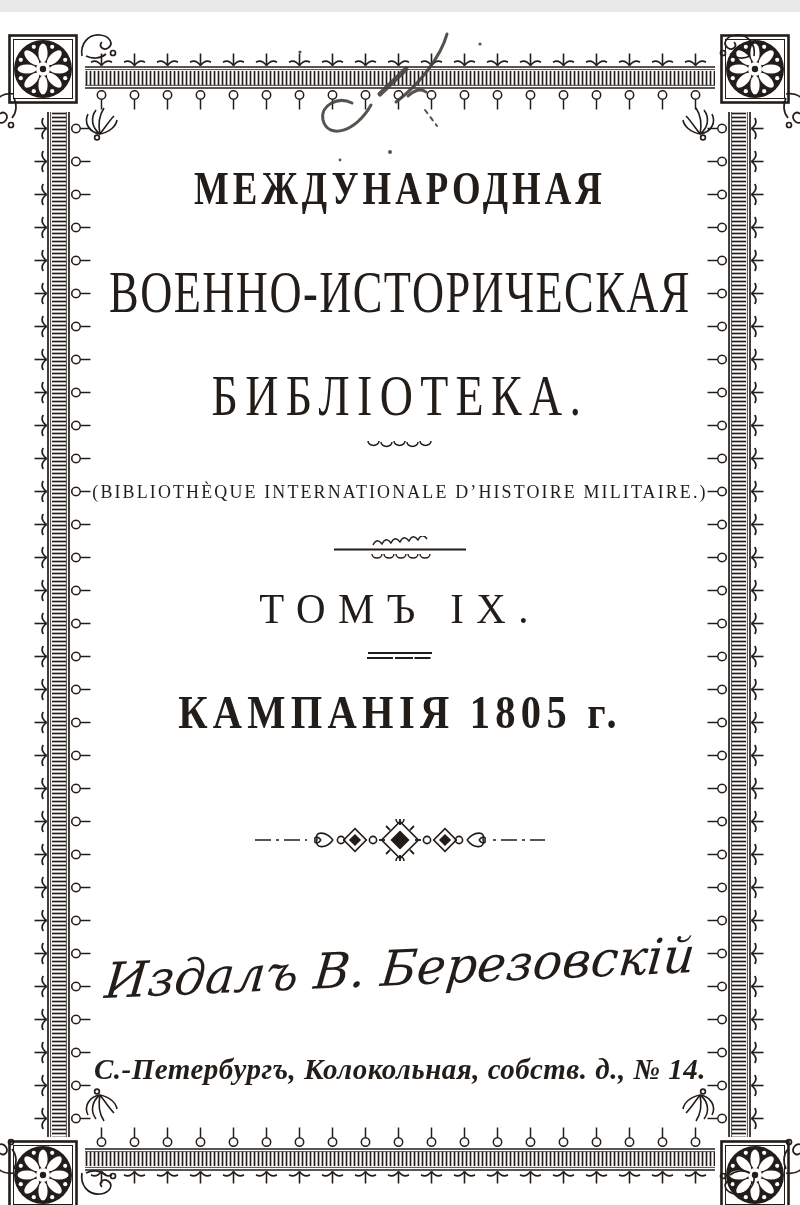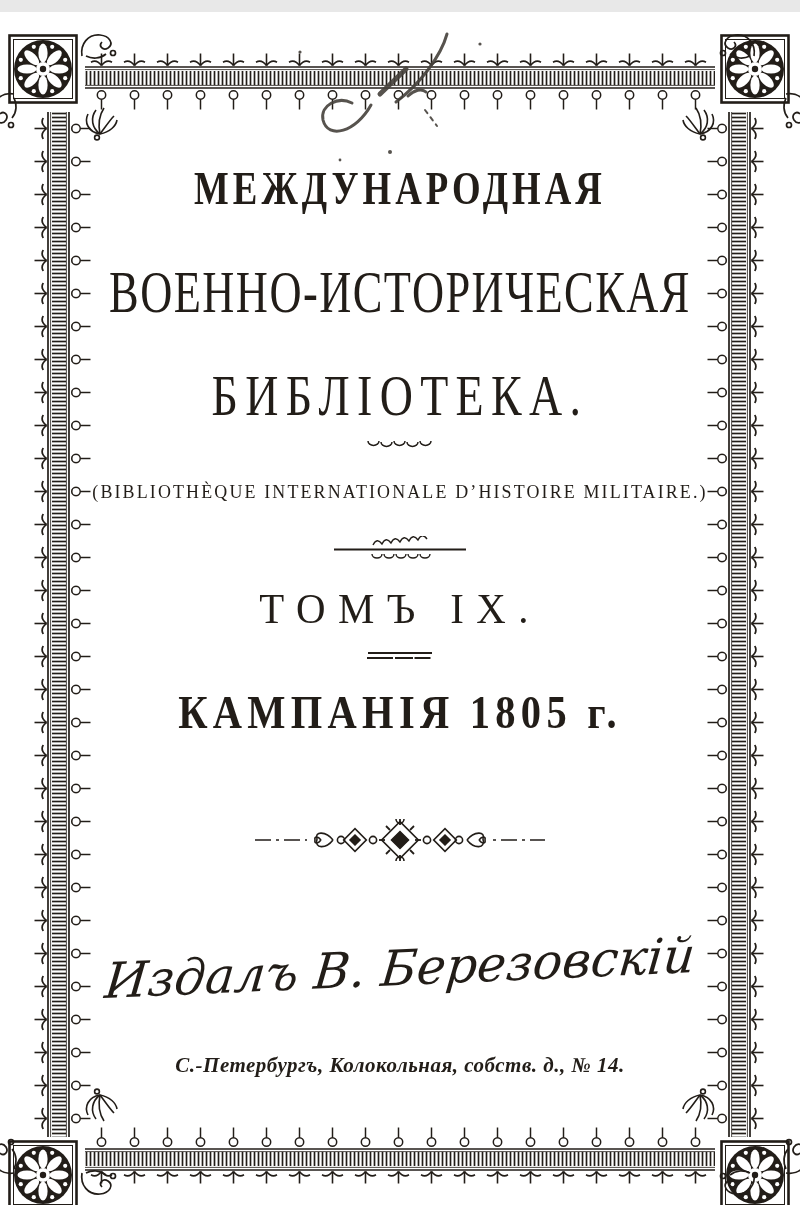--- a/index.html
+++ b/index.html
@@ -13,21 +13,21 @@
   #title1{top:150px; font-size:46px; font-weight:700; letter-spacing:5px; transform:scaleX(.8);}
   #title2{top:246px; font-size:60px; font-weight:400; letter-spacing:2px; transform:scaleX(.74);}
   #title3{top:352px; font-size:56px; font-weight:400; letter-spacing:9px; transform:scaleX(.82);}
   #french{top:470px; font-size:18.5px; font-weight:400; letter-spacing:2.2px; transform:scaleX(.97);}
   #volume{top:572px; font-size:43px; font-weight:400; letter-spacing:13px; transform:scaleX(.95);}
   #campaign{top:674px; font-size:46px; font-weight:700; letter-spacing:6px; transform:scaleX(.88);}
   #signature{
     top:928px; font-family:"DejaVu Serif", serif; font-style:italic; font-size:49px;
     transform:rotate(-2.5deg) skewX(-8deg); font-weight:400;
   }
-  #address{top:1041px; font-size:21px; font-weight:700; font-style:italic; letter-spacing:.5px;}
+  #address{top:1041px; font-size:29px; font-weight:700; font-style:italic; letter-spacing:.5px;}
   #year{top:1070px; font-size:27px; font-weight:700; letter-spacing:3px;}
   svg{display:block;}
 </style>
 </head>
 <body>
 
 <div class="page">
 
   <svg class="orn" style="left:0;top:0" width="800" height="1205" viewBox="0 0 800 1205" aria-hidden="true">
     <defs>

